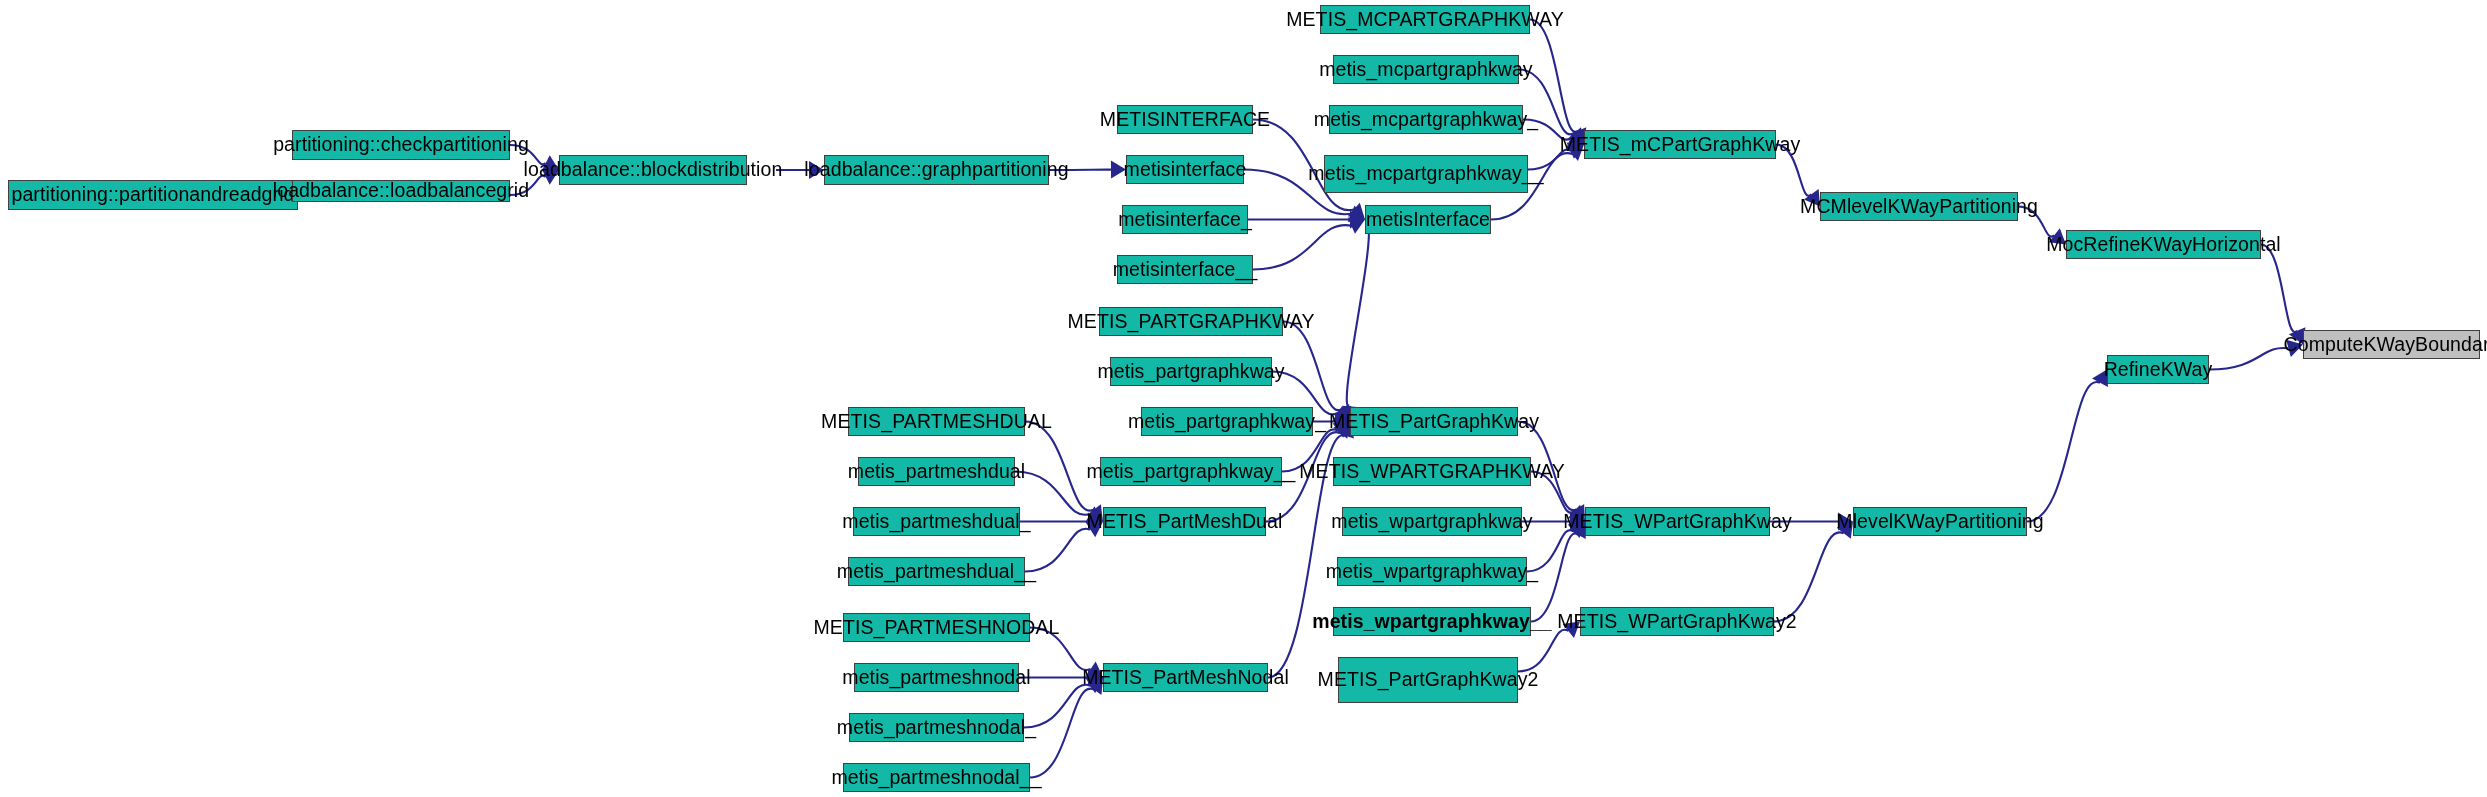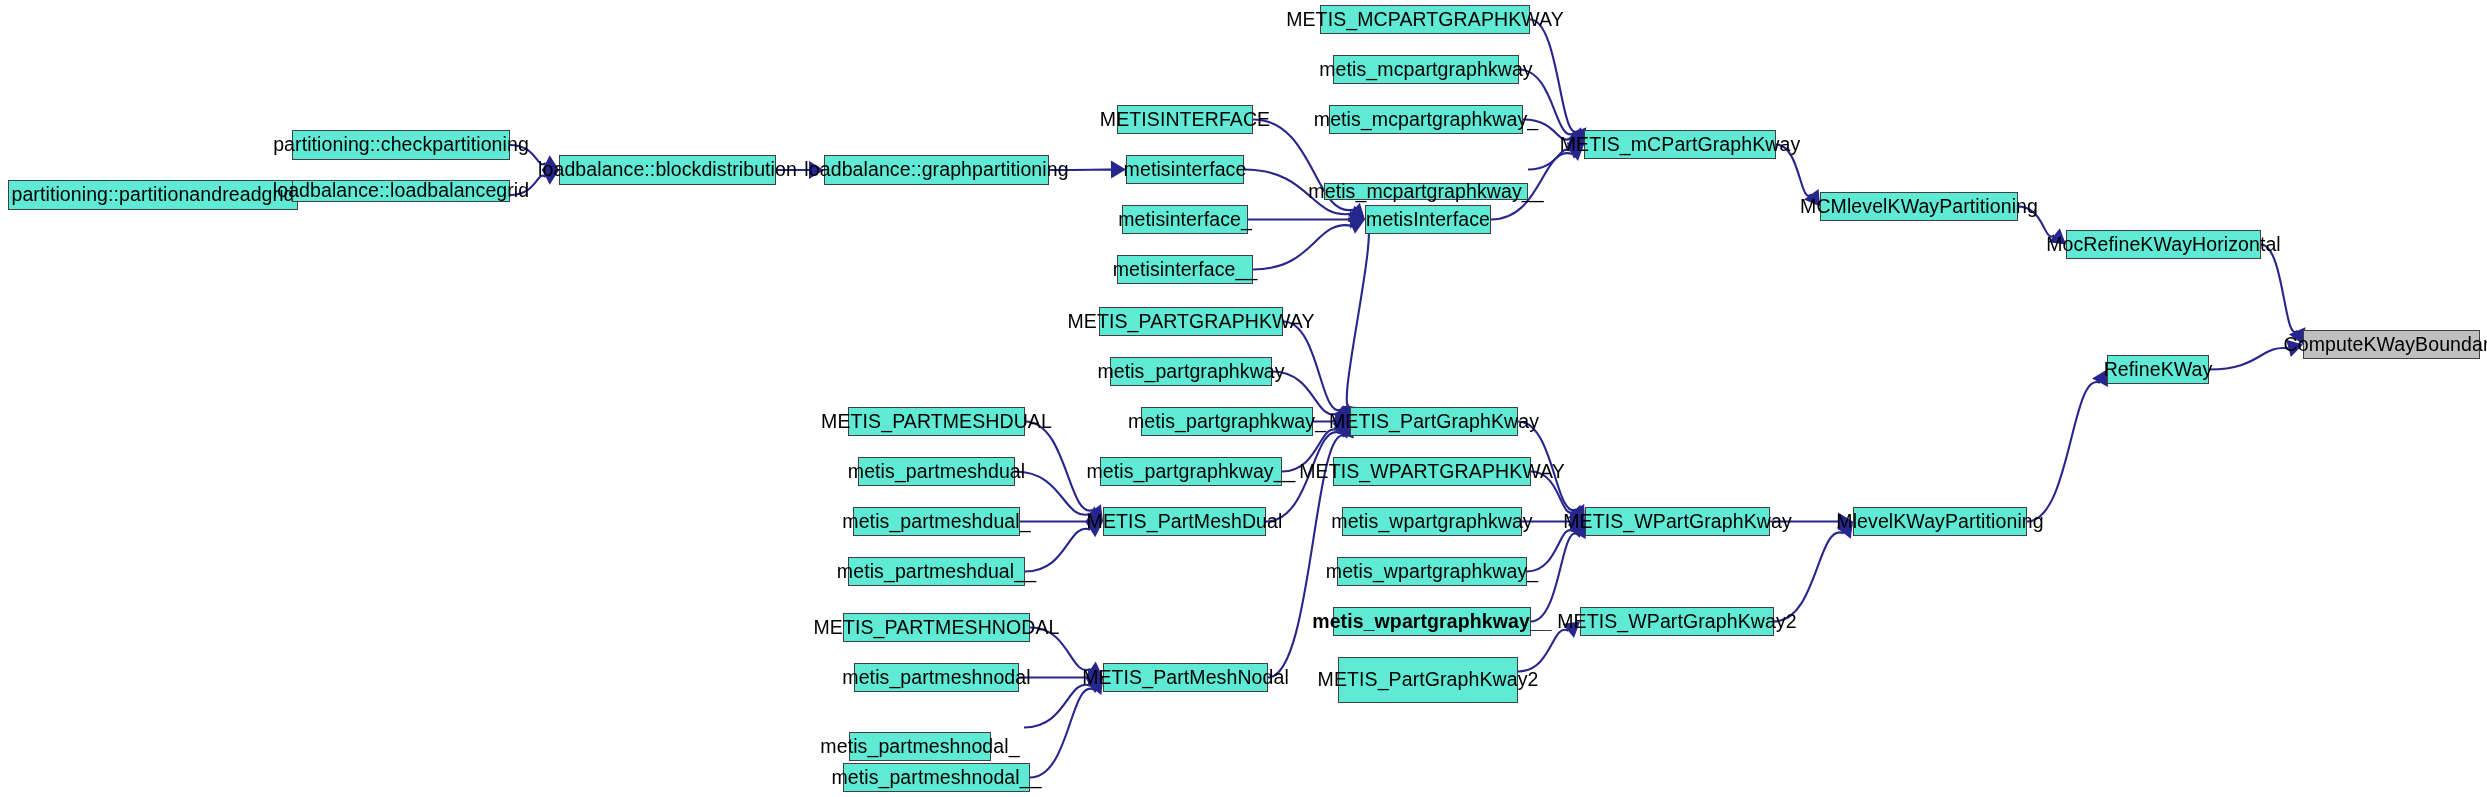--- a/index.html
+++ b/index.html
@@ -20,21 +20,21 @@
     left: 0;
     top: 0;
     width: 2487px;
     height: 797px;
     pointer-events: none;
   }
   .gnode {
     position: absolute;
     box-sizing: border-box;
     border: 1.6px solid #404040;
-    background: #5eead4;
+    background: #14b8a6;
     color: #000000;
     font-size: 19.5px;
     line-height: 1;
     display: flex;
     align-items: center;
     justify-content: center;
     white-space: nowrap;
     letter-spacing: 0.1px;
     cursor: pointer;
   }
@@ -144,21 +144,21 @@
   <div id="node-layer">
       <div class="gnode" style="left: 8px; top: 180px; width: 290px; height: 30px;">
         <span>partitioning::partitionandreadgrid</span>
       </div>
       <div class="gnode" style="left: 292px; top: 130px; width: 218px; height: 30px;">
         <span>partitioning::checkpartitioning</span>
       </div>
       <div class="gnode" style="left: 292px; top: 180px; width: 218px; height: 22px;">
         <span>loadbalance::loadbalancegrid</span>
       </div>
-      <div class="gnode" style="left: 559px; top: 155px; width: 217px; height: 30px;">
+      <div class="gnode" style="left: 559px; top: 155px; width: 188px; height: 30px;">
         <span>loadbalance::blockdistribution</span>
       </div>
       <div class="gnode" style="left: 824px; top: 155px; width: 225px; height: 30px;">
         <span>loadbalance::graphpartitioning</span>
       </div>
       <div class="gnode" style="left: 1117px; top: 105px; width: 136px; height: 29px;">
         <span>METISINTERFACE</span>
       </div>
       <div class="gnode" style="left: 1126px; top: 155px; width: 118px; height: 29px;">
         <span>metisinterface</span>
@@ -174,21 +174,21 @@
       </div>
       <div class="gnode" style="left: 1320px; top: 5px; width: 210px; height: 29px;">
         <span>METIS_MCPARTGRAPHKWAY</span>
       </div>
       <div class="gnode" style="left: 1333px; top: 55px; width: 186px; height: 29px;">
         <span>metis_mcpartgraphkway</span>
       </div>
       <div class="gnode" style="left: 1329px; top: 105px; width: 194px; height: 29px;">
         <span>metis_mcpartgraphkway_</span>
       </div>
-      <div class="gnode" style="left: 1324px; top: 155px; width: 204px; height: 17px; margin-top: 28px;">
+      <div class="gnode" style="left: 1324px; top: 155px; width: 204px; height: 38px;">
         <span>metis_mcpartgraphkway__</span>
       </div>
       <div class="gnode" style="left: 1584px; top: 130px; width: 192px; height: 29px;">
         <span>METIS_mCPartGraphKway</span>
       </div>
       <div class="gnode" style="left: 1820px; top: 192px; width: 198px; height: 29px;">
         <span>MCMlevelKWayPartitioning</span>
       </div>
       <div class="gnode" style="left: 2066px; top: 230px; width: 195px; height: 29px;">
         <span>MocRefineKWayHorizontal</span>
@@ -252,21 +252,21 @@
       </div>
       <div class="gnode" style="left: 1103px; top: 507px; width: 163px; height: 29px;">
         <span>METIS_PartMeshDual</span>
       </div>
       <div class="gnode" style="left: 843px; top: 613px; width: 187px; height: 29px;">
         <span>METIS_PARTMESHNODAL</span>
       </div>
       <div class="gnode" style="left: 854px; top: 663px; width: 165px; height: 29px;">
         <span>metis_partmeshnodal</span>
       </div>
-      <div class="gnode" style="left: 849px; top: 713px; width: 142px; height: 29px; margin-top: 19px;">
+      <div class="gnode" style="left: 849px; top: 713px; width: 175px; height: 29px;">
         <span>metis_partmeshnodal_</span>
       </div>
       <div class="gnode" style="left: 843px; top: 763px; width: 187px; height: 29px;">
         <span>metis_partmeshnodal__</span>
       </div>
       <div class="gnode" style="left: 1103px; top: 663px; width: 165px; height: 29px;">
         <span>METIS_PartMeshNodal</span>
       </div>
     </div>
 </div>

